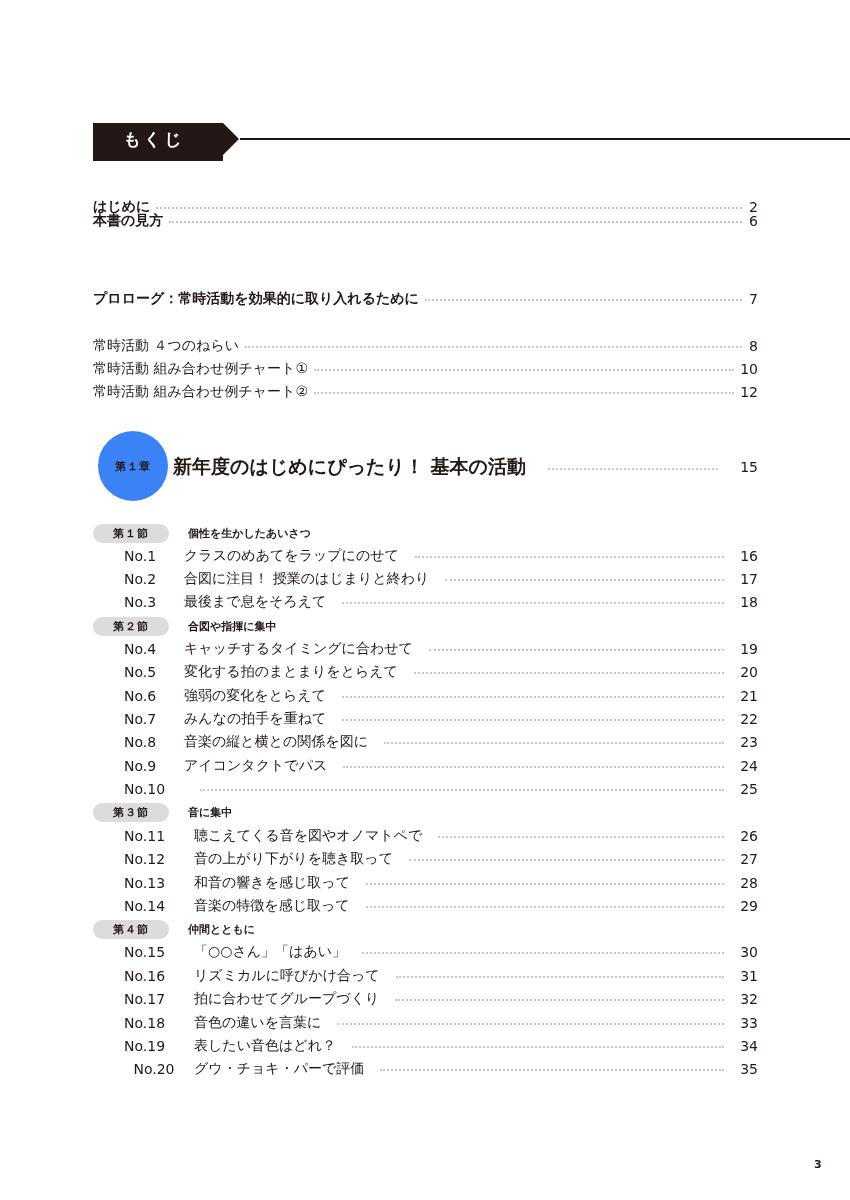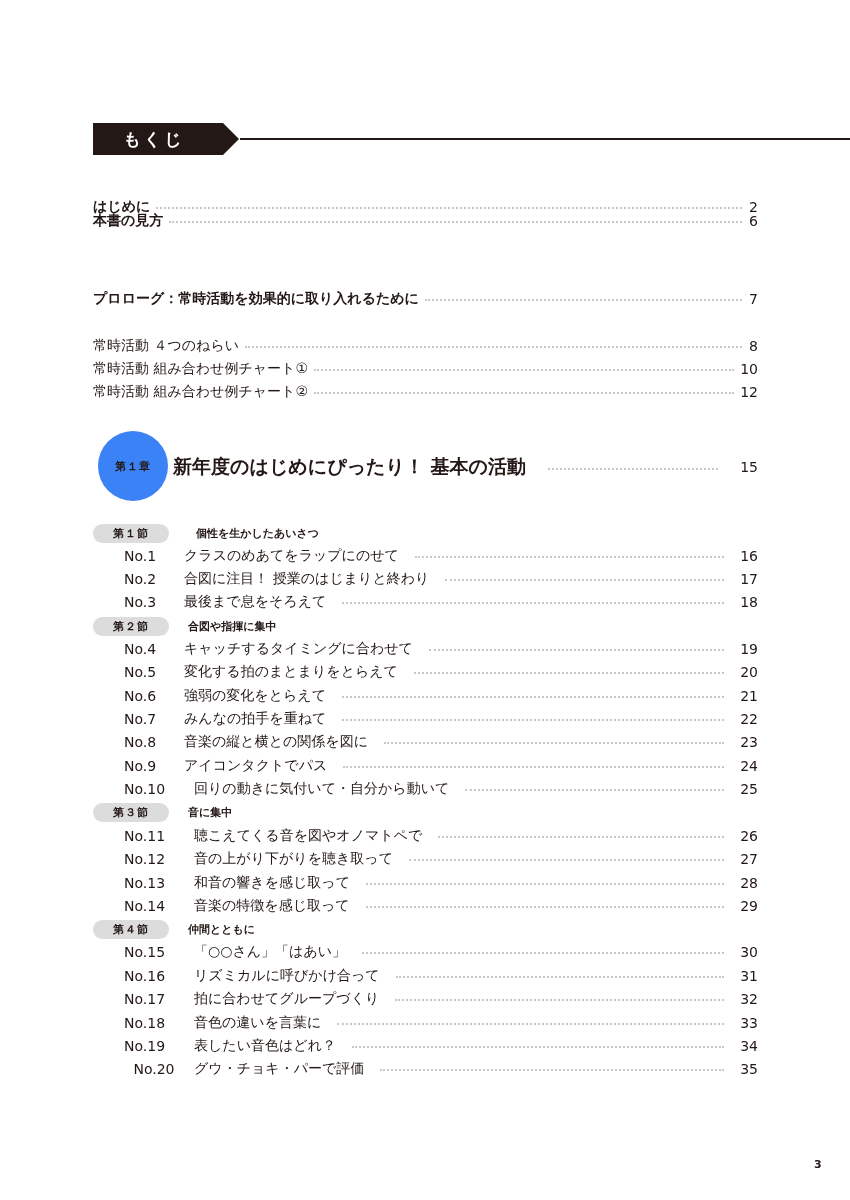--- a/index.html
+++ b/index.html
@@ -2,21 +2,21 @@
 <html><head>
 <meta charset="utf-8">
 <style>
   html, body { margin:0; padding:0; }
   body {
     width:850px; height:1200px; background:#ffffff; position:relative; overflow:hidden;
     font-family:"DejaVu Sans","Liberation Sans",sans-serif; color:#231815;
   }
   .header-bar { position:absolute; left:93px; top:123px; height:32px; width:147px; }
   .header-bar .tag {
-    position:absolute; left:0; top:0; width:130px; height:32px; background:#231815;
+    position:absolute; left:0; top:0; width:130px; height:38px; background:#231815;
     color:#fff; font-weight:bold; font-size:17px; line-height:32px; text-align:center;
     letter-spacing:3px; padding-right:8px; box-sizing:border-box;
   }
   .header-bar .arrow {
     position:absolute; left:130px; top:0; width:0; height:0;
     border-top:16px solid transparent; border-bottom:16px solid transparent;
     border-left:16px solid #231815;
   }
   .header-line { position:absolute; left:240px; top:138px; width:610px; height:2px; background:#231815; }
 
@@ -95,21 +95,21 @@
 
 <div class="chapter-circle">
   <span>第１章</span>
 </div>
 <div class="chapter-row">
   <span class="label">新年度のはじめにぴったり！ 基本の活動</span>
   <span class="dots"></span>
   <span class="page">15</span>
 </div>
 
-<div class="section" style="top:523px;gap:8px;">
+<div class="section" style="top:523px;">
   <span class="pill">第１節</span>
   <span class="title">個性を生かしたあいさつ</span>
 </div>
 <div class="item" style="top:545px;">
   <span class="num">No.1</span>
   <span class="label">クラスのめあてをラップにのせて</span>
   <span class="dots"></span>
   <span class="page">16</span>
 </div>
 <div class="item" style="top:568px;">
@@ -160,21 +160,20 @@
   <span class="page">23</span>
 </div>
 <div class="item" style="top:755px;">
   <span class="num">No.9</span>
   <span class="label">アイコンタクトでパス</span>
   <span class="dots"></span>
   <span class="page">24</span>
 </div>
 <div class="item wide" style="top:778px;">
   <span class="num">No.10</span>
-  <span class="label">回りの動きに気付いて・自分から動いて</span>
   <span class="dots"></span>
   <span class="page">25</span>
 </div>
 
 <div class="section" style="top:802px;">
   <span class="pill">第３節</span>
   <span class="title">音に集中</span>
 </div>
 <div class="item wide" style="top:825px;">
   <span class="num">No.11</span>

